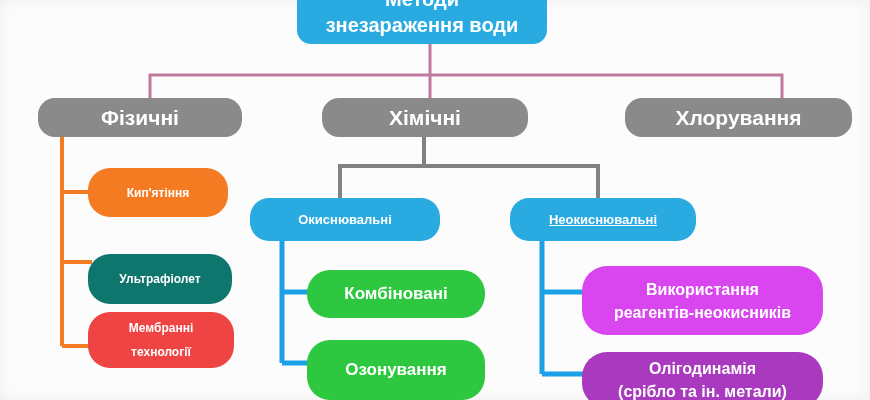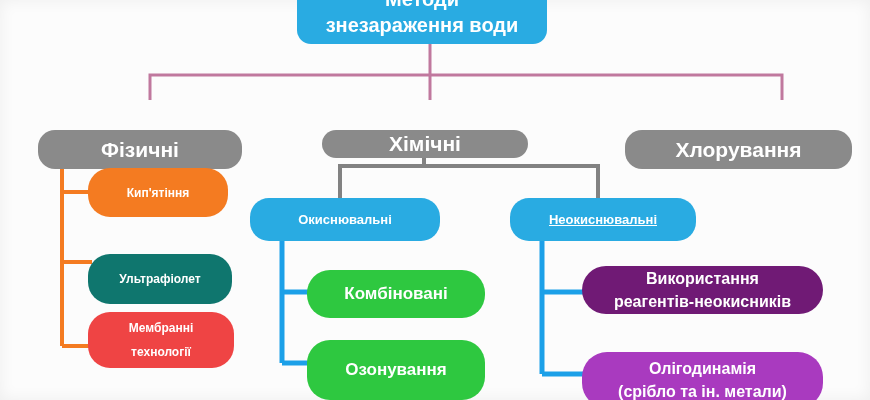--- a/index.html
+++ b/index.html
@@ -14,21 +14,21 @@
   .connectors{position:absolute;left:0;top:0;width:870px;height:400px;}
   .node{
     position:absolute;
     display:flex;align-items:center;justify-content:center;
     color:#ffffff;font-weight:bold;text-align:center;
     white-space:pre-line;
     box-sizing:border-box;
     padding:2px 6px;
   }
   .lvl0{font-size:20px;line-height:26px;border-radius:14px;}
-  .lvl1{font-size:21px;line-height:24px;border-radius:17px;margin-top:32px;}
+  .lvl1{font-size:21px;line-height:24px;border-radius:17px;}
   .sub-orange{font-size:12px;line-height:24px;border-radius:22px;}
   .sub-blue{font-size:13px;line-height:22px;border-radius:19px;}
   .sub-green{font-size:17px;line-height:22px;border-radius:23px;}
   .sub-purple{font-size:16px;line-height:23px;border-radius:25px;}
 </style>
 </head>
 <body>
 
 <div class="stage">
 
@@ -57,38 +57,38 @@
       <polyline points="542,292 585,292"></polyline>
       <polyline points="542,374 585,374"></polyline>
     </g>
   </svg>
 
   <div class="node lvl0" style="left: 297px; top: -20px; width: 250px; height: 64px; background: rgb(41, 171, 226);">Методи
 знезараження води</div>
 
   <div class="node lvl1" style="left: 38px; top: 98px; width: 204px; height: 39px; background: rgb(138, 138, 138);">Фізичні</div>
 
-  <div class="node lvl1" style="left: 322px; top: 98px; width: 206px; height: 28px; background: rgb(138, 138, 138);">Хімічні</div>
+  <div class="node lvl1" style="left: 322px; top: 98px; width: 206px; height: 39px; background: rgb(138, 138, 138);">Хімічні</div>
 
   <div class="node lvl1" style="left: 625px; top: 98px; width: 227px; height: 39px; background: rgb(138, 138, 138);">Хлорування</div>
 
   <div class="node sub-orange" style="left: 88px; top: 168px; width: 140px; height: 49px; background: rgb(244, 123, 33);">Кип'ятіння</div>
 
   <div class="node sub-orange" style="left: 88px; top: 254px; width: 144px; height: 50px; background: #0f766e;">Ультрафіолет</div>
 
   <div class="node sub-orange" style="left: 88px; top: 312px; width: 146px; height: 56px; background: #ef4444;">Мембранні
 технології</div>
 
   <div class="node sub-blue" style="left: 250px; top: 198px; width: 190px; height: 43px; background: rgb(41, 171, 226);">Окиснювальні</div>
 
   <div class="node sub-blue" style="left: 510px; top: 198px; width: 186px; height: 43px; background: rgb(41, 171, 226); text-decoration: underline;">Неокиснювальні</div>
 
   <div class="node sub-green" style="left: 307px; top: 270px; width: 178px; height: 48px; background: rgb(46, 200, 64);">Комбіновані</div>
 
   <div class="node sub-green" style="left: 307px; top: 340px; width: 178px; height: 60px; background: rgb(46, 200, 64);">Озонування</div>
 
-  <div class="node sub-purple" style="left: 582px; top: 266px; width: 241px; height: 48px; background: #701a75;">Використання
+  <div class="node sub-purple" style="left: 582px; top: 266px; width: 241px; height: 69px; background: #d946ef;">Використання
 реагентів-неокисників</div>
 
   <div class="node sub-purple" style="left: 582px; top: 352px; width: 241px; height: 56px; background: rgb(169, 58, 191);">Олігодинамія
 (срібло та ін. метали)</div>
 
 </div>
 
 </body></html>

